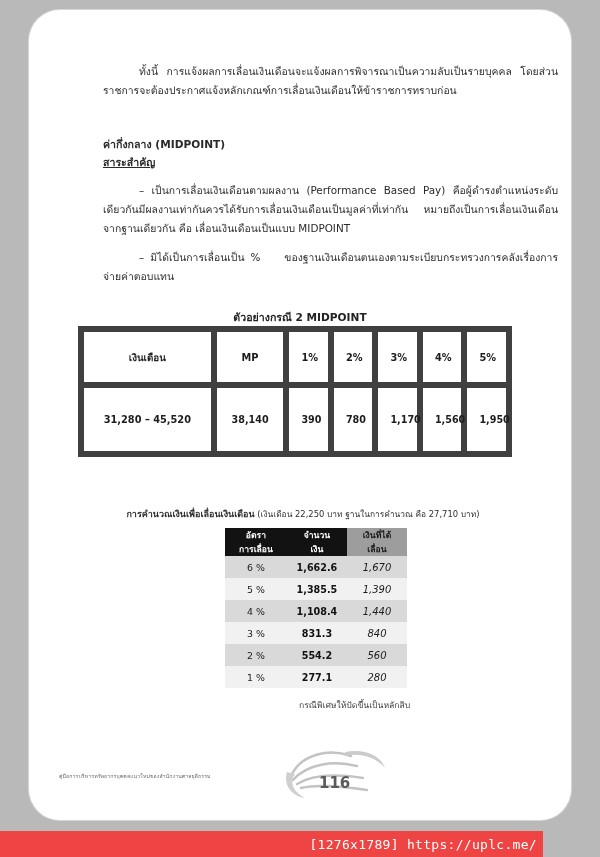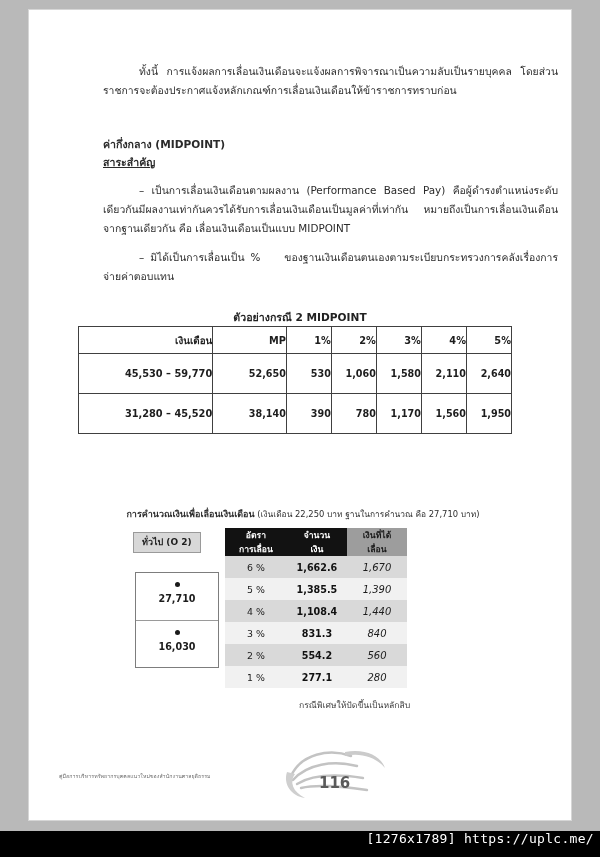--- a/index.html
+++ b/index.html
@@ -17,20 +17,21 @@
 
   
   #page-sheet {
     position: absolute;
     left: 29px;
     top: 10px;
     width: 542px;
     height: 810px;
     background: #ffffff;
     box-shadow: 0 0 0 1px #d6d6d6;
+    border-radius: 31px;
   }
 
   
   .para {
     position: absolute;
     font-family: "DejaVu Sans", "Liberation Sans", sans-serif;
     color: #2a2a2a;
     font-size: 10.4px;
     line-height: 19px;
     letter-spacing: 0px;
@@ -89,24 +90,24 @@
     width: 434px;
   }
   table.mp {
     border-collapse: collapse;
     width: 100%;
     table-layout: fixed;
     font-size: 9.6px;
     color: #1d1d1d;
   }
   table.mp th, table.mp td {
-    border: 1px solid #404040;
-    text-align: right;
-    font-weight: bold;
-    padding: 0;
+    border: 6px solid #404040;
+    text-align: center;
+    font-weight: bold;
+    padding: 12px;
   }
   table.mp th { height: 26px; font-size: 9.8px; }
   table.mp td { height: 39px; }
   table.mp td.sal { font-size: 9.8px; }
   .col-sal  { width: 31.0%; }
   .col-mp   { width: 17.0%; }
   .col-pct  { width: 10.4%; }
 
   
   #calc-note {
@@ -261,25 +262,26 @@
     font-size: 15px;
     font-weight: bold;
     color: #5a5a5a;
   }
 
   
   #watermark-banner {
     position: absolute;
     left: 0;
     bottom: 0;
-    width: 600px;
+    width: 543px;
     height: 26px;
-    background: #000000;
+    background: #ef4444;
     color: #ffffff;
     display: flex;
+    align-items: center;
     justify-content: flex-end;
     font-family: "DejaVu Sans Mono", "Liberation Mono", monospace;
     font-size: 13px;
     padding-right: 6px;
     box-sizing: border-box;
     letter-spacing: 0.3px;
   }
 </style>
 </head>
 <body>
@@ -315,64 +317,36 @@
           <th>MP</th>
           <th>1%</th>
           <th>2%</th>
           <th>3%</th>
           <th>4%</th>
           <th>5%</th>
         </tr>
       </thead>
       <tbody>
         <tr>
-          <td class="sal">45,530 – 59,770</td>
-          <td>52,650</td>
-          <td>530</td>
-          <td>1,060</td>
-          <td>1,580</td>
-          <td>2,110</td>
-          <td>2,640</td>
-        </tr>
-        <tr>
           <td class="sal">31,280 – 45,520</td>
           <td>38,140</td>
           <td>390</td>
           <td>780</td>
           <td>1,170</td>
           <td>1,560</td>
           <td>1,950</td>
         </tr>
       </tbody>
     </table>
   </div>
 
   <div id="calc-note">
     <b>การคำนวณเงินเพื่อเลื่อนเงินเดือน</b><span> (เงินเดือน 22,250 บาท ฐานในการคำนวณ คือ 27,710 บาท)</span>
   </div>
 
-  <div id="diagram">
-    <div id="level-badge">ทั่วไป (O 2)</div>
-
-    <div id="range-box">
-      <div class="range-cell">
-        <span class="range-dot"></span>
-        <span class="range-val">27,710</span>
-      </div>
-      <div class="range-cell">
-        <span class="range-dot"></span>
-        <span class="range-val">16,030</span>
-      </div>
-    </div>
-
-    <div class="edge-num" id="edge-top">33,540</div>
-    <div class="edge-num" id="edge-mid-hi">21,880</div>
-    <div class="edge-num" id="edge-mid-lo">21,870</div>
-    <div class="edge-num" id="edge-bot">10,190</div>
-  </div>
 
   <div id="rate-table-wrap">
     <table class="rate">
       <colgroup>
           <col class="col-r1">
           <col class="col-r2">
           <col class="col-r3">
         </colgroup>
       <thead>
         <tr>

